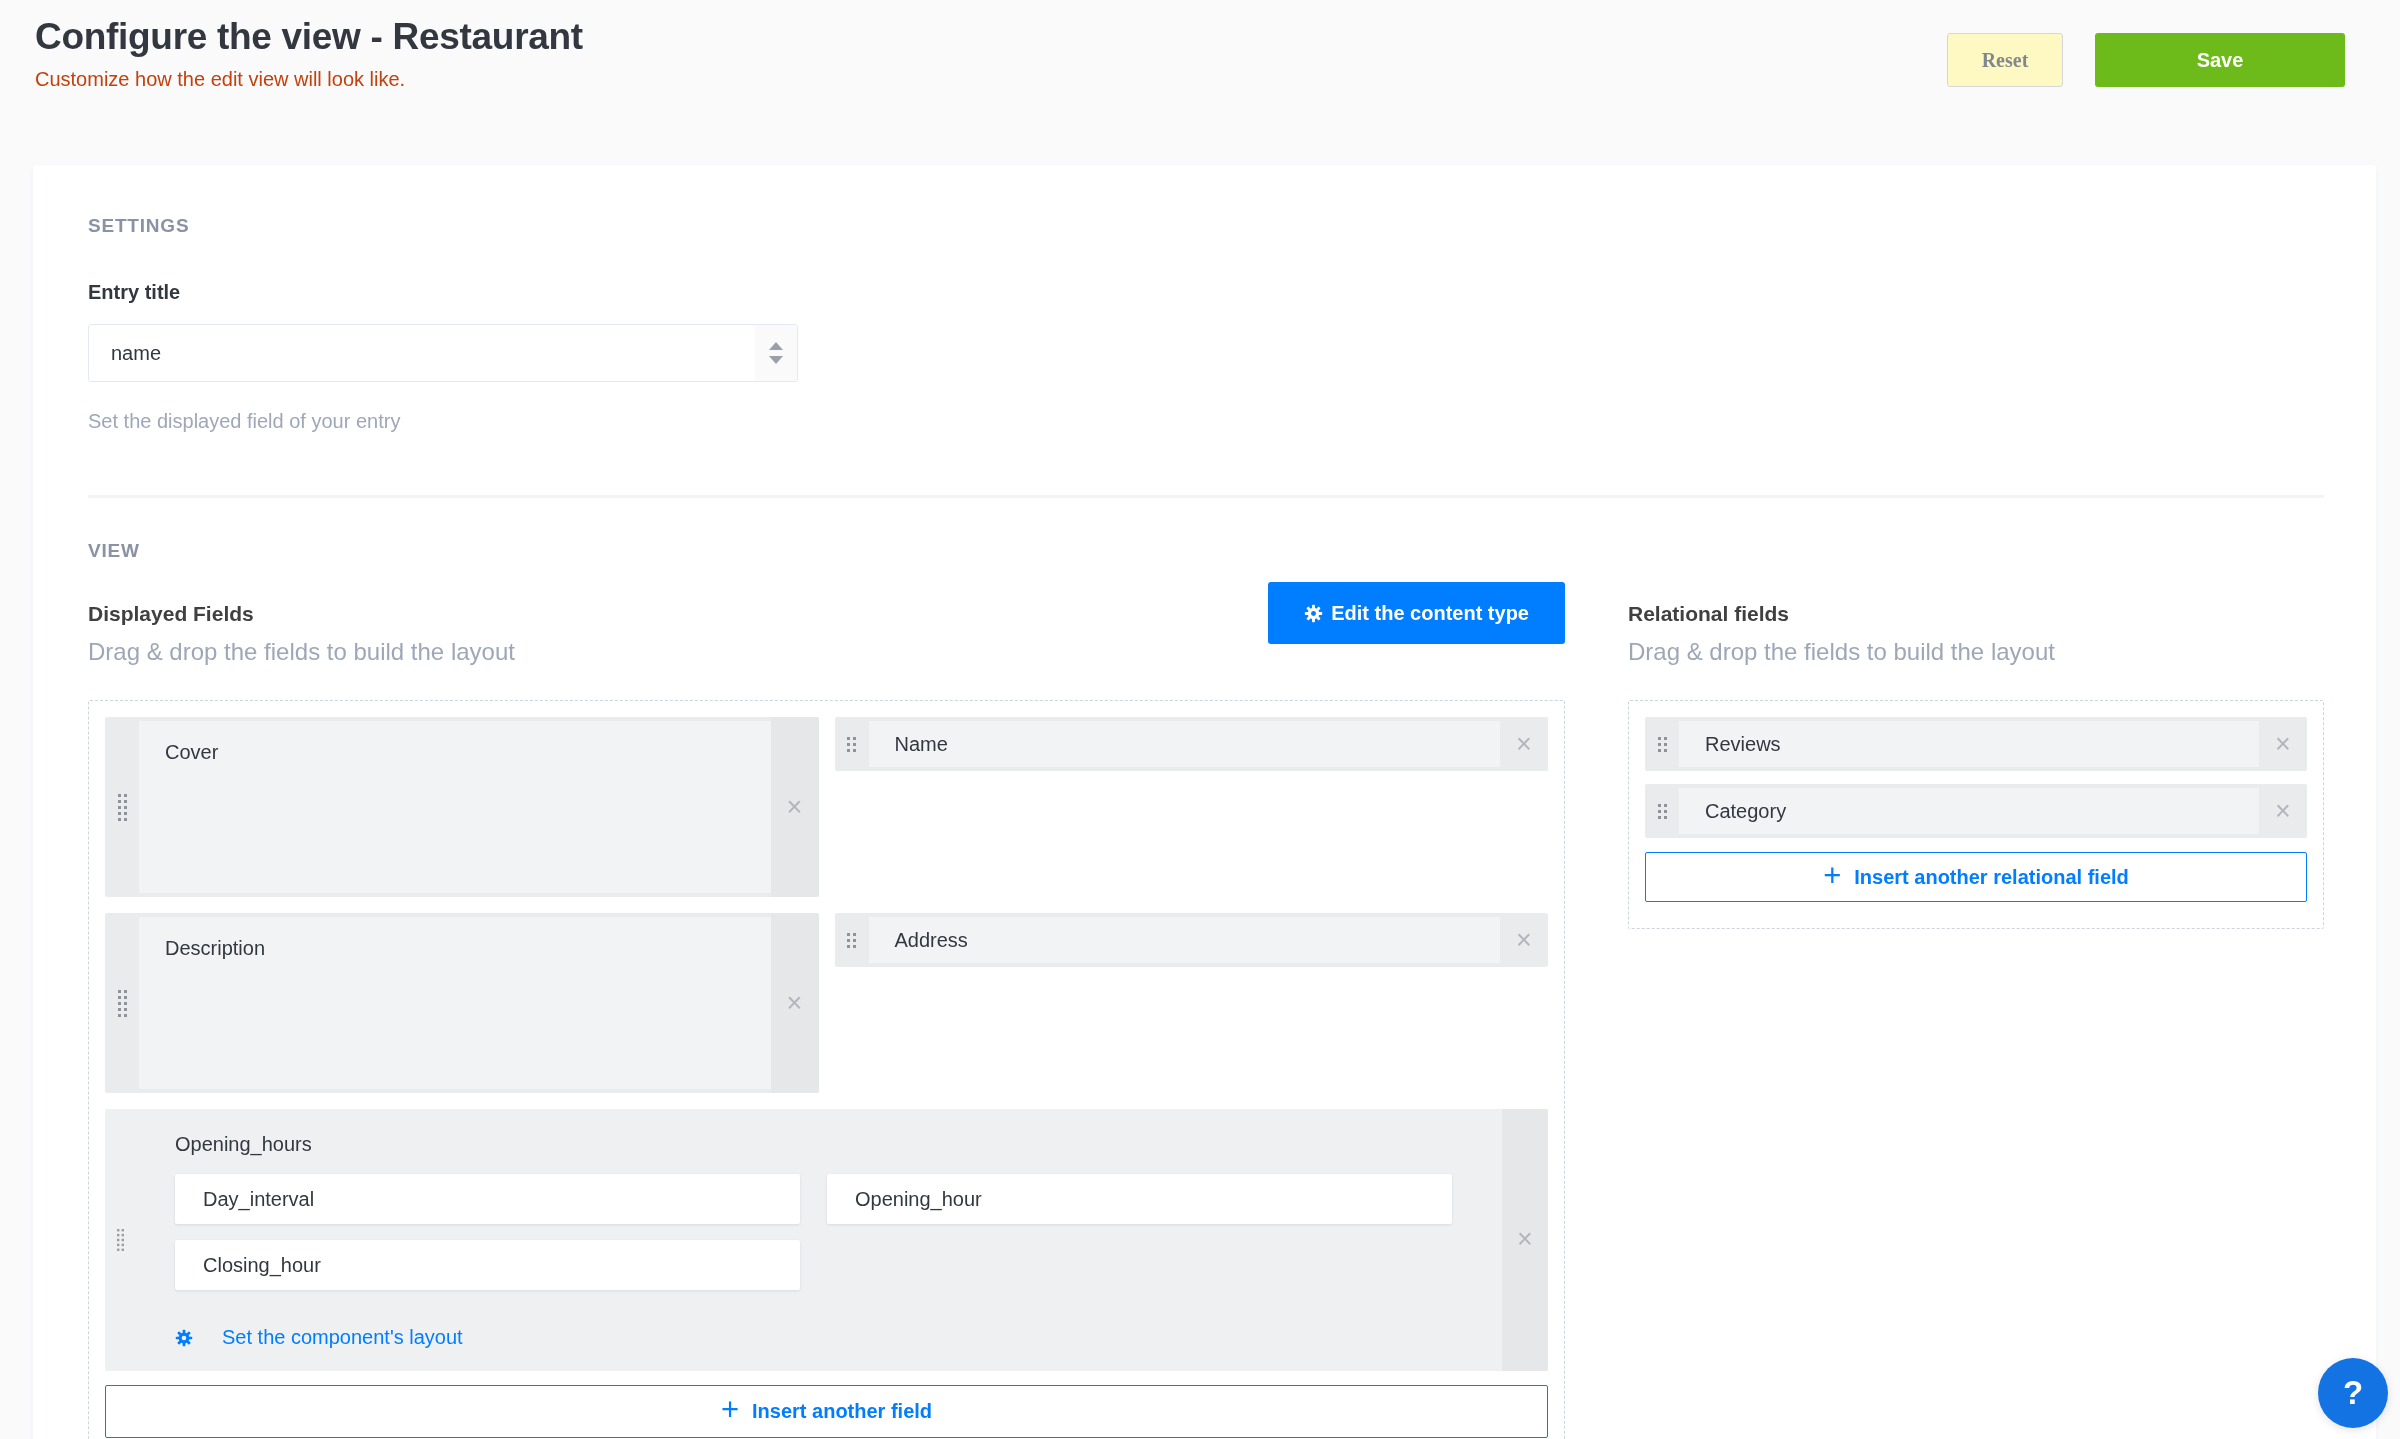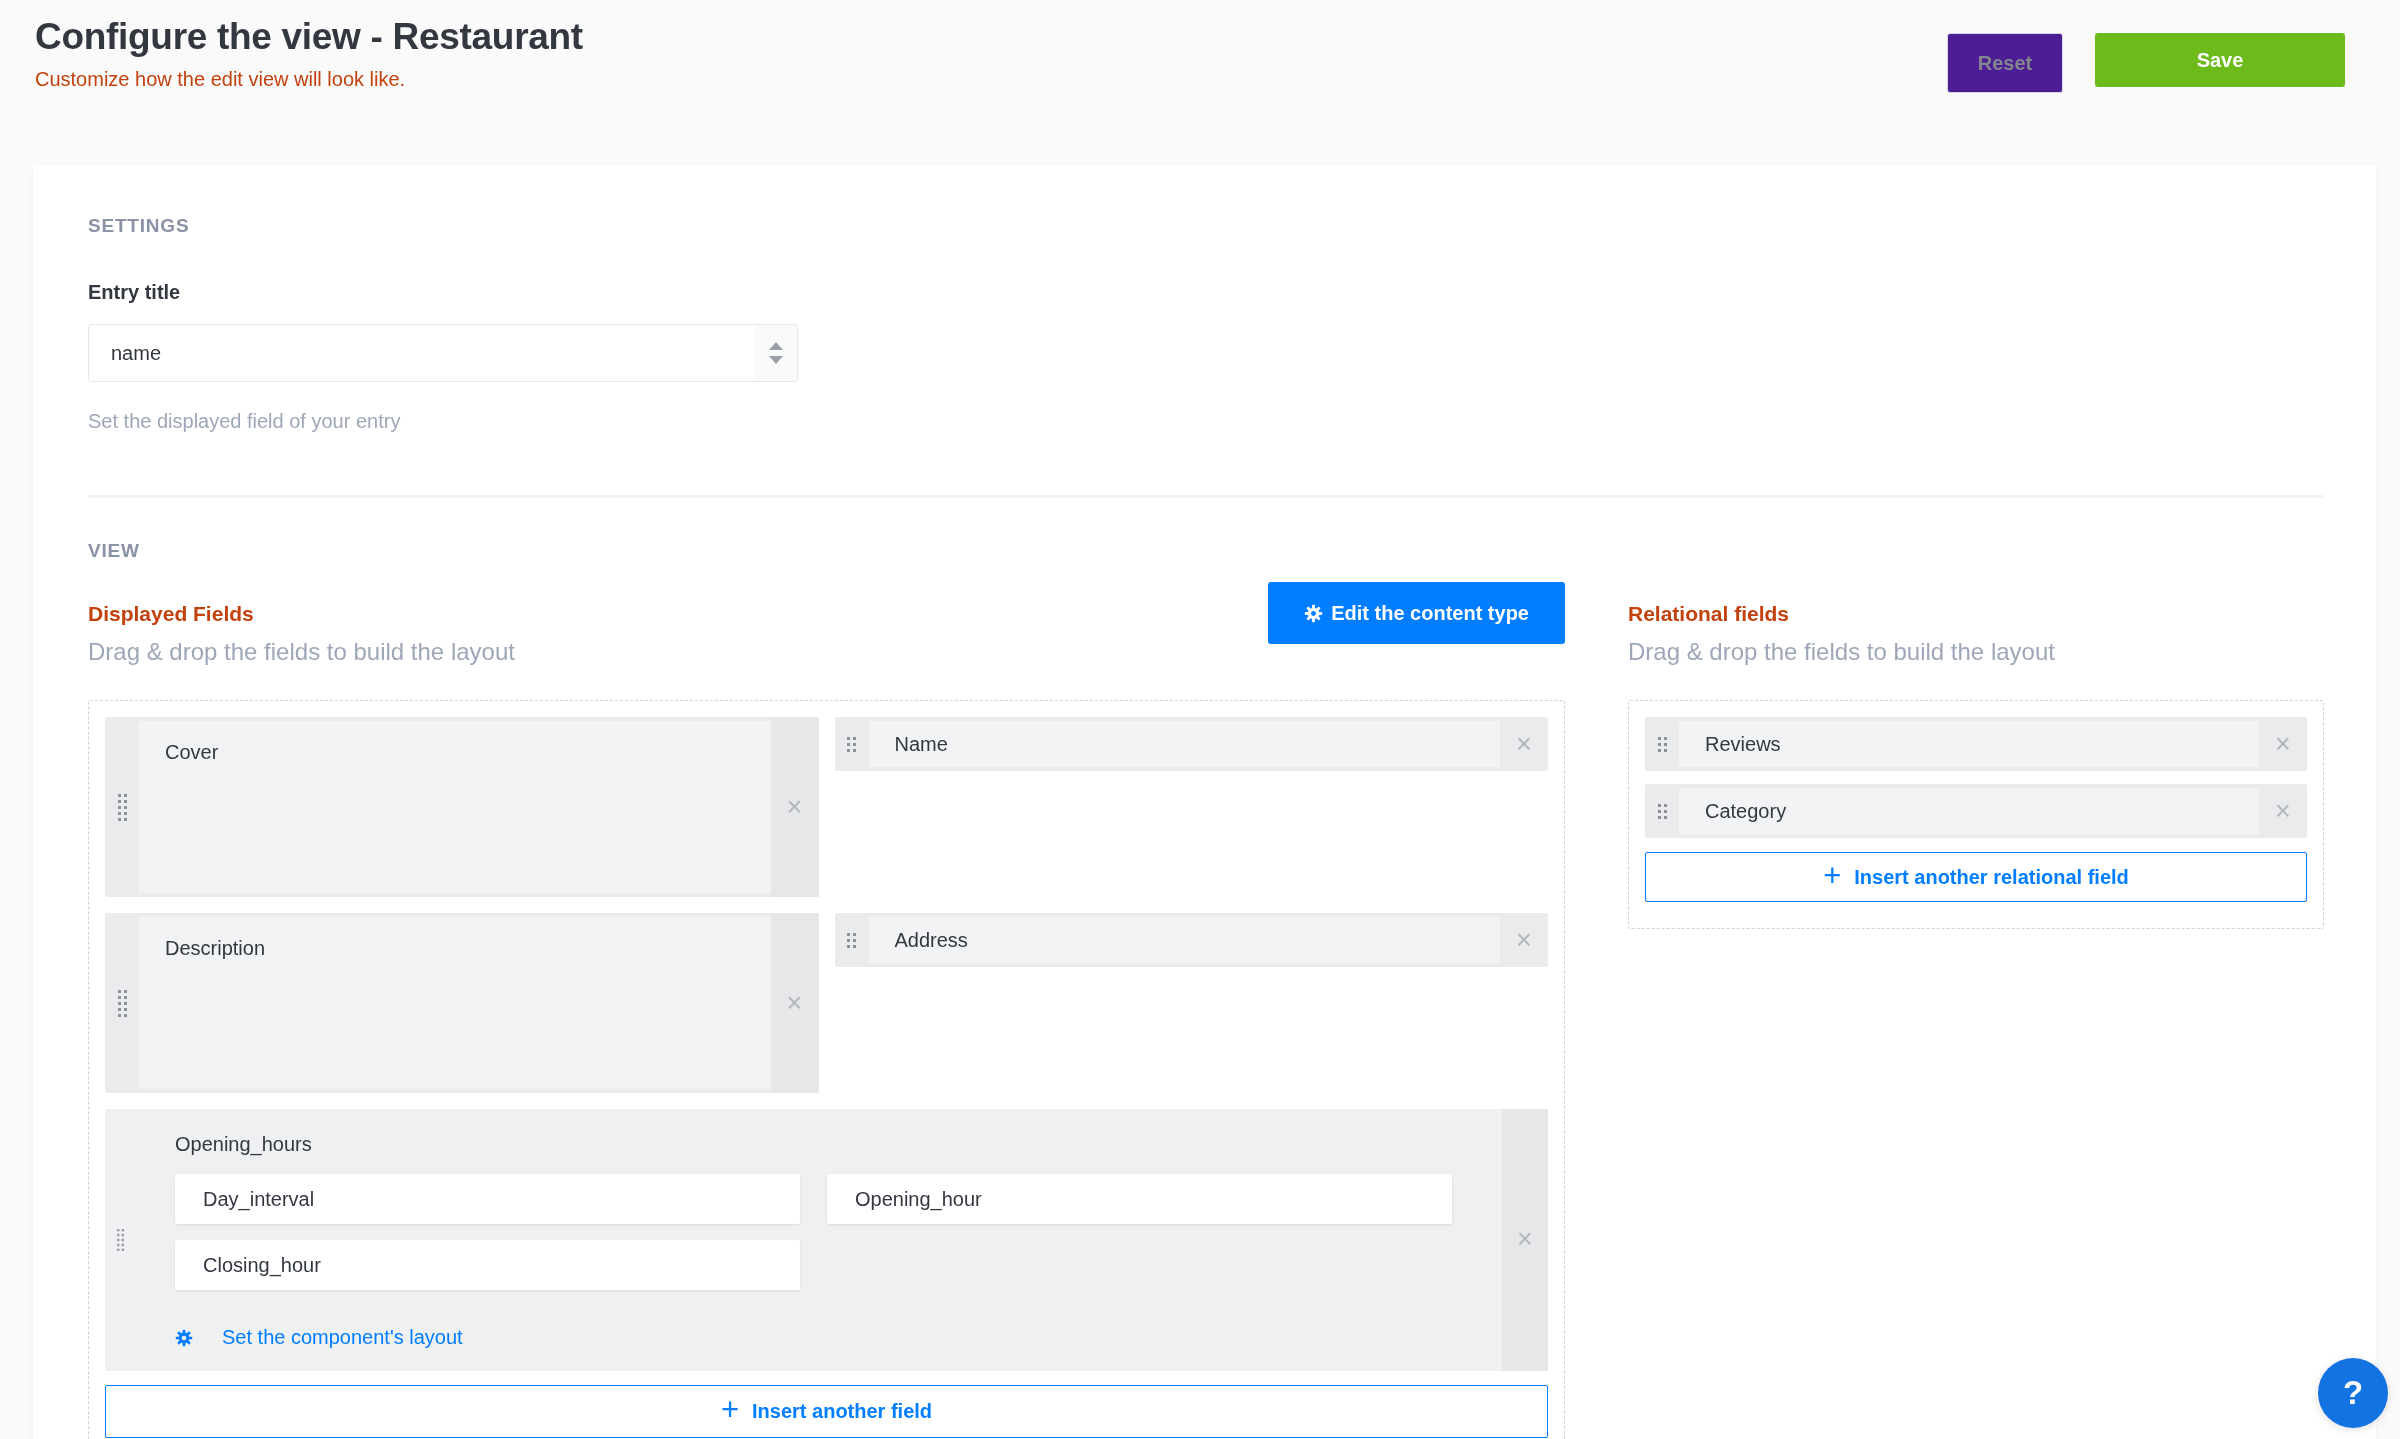--- a/index.html
+++ b/index.html
@@ -8,21 +8,21 @@
     background:#fafafb;
     font-family:"Liberation Sans",sans-serif;
     -webkit-font-smoothing:antialiased;
   }
   
   .page-header{position:absolute;top:16px;left:35px;right:55px;}
   .page-title{margin:0;font-size:37px;font-weight:700;color:#333740;letter-spacing:-0.3px;}
   .page-subtitle{margin:10px 0 0 0;font-size:20px;color:#c2410c;}
   .header-actions{position:absolute;top:33px;right:55px;display:flex;gap:32px;}
   .btn{border-radius:3px;font-size:20px;font-weight:600;cursor:pointer;font-family:inherit;}
-  .btn-reset{width:116px;height:60px;background:#4c1d95;border:1px solid #d3d6dc;color:#82868f;}
+  .btn-reset{width:116px;height:54px;background:#fef9c3;border:1px solid #d3d6dc;color:#82868f;font-family:Liberation Serif, serif;}
   .btn-save{width:250px;height:54px;background:#6dbb1a;border:none;color:#fff;}
   
   .main-card{
     position:absolute;top:165px;left:33px;width:2343px;height:1420px;
     background:#fff;border-radius:3px;box-shadow:0 2px 4px rgba(227,233,245,.55);
     padding:50px 52px 0 55px;box-sizing:border-box;
   }
   .section-label{font-size:19px;font-weight:700;color:#8a92a6;letter-spacing:.8px;}
   
   .entry-label{margin-top:44px;font-size:20px;font-weight:600;color:#333740;}
@@ -35,21 +35,21 @@
     border-bottom:8px solid #9aa0a9;}
   .tri-down{width:0;height:0;border-left:7px solid transparent;border-right:7px solid transparent;
     border-top:8px solid #9aa0a9;}
   .helper{margin-top:28px;font-size:20px;color:#9ea7b8;}
   .divider{margin-top:62px;height:3px;background:#f3f4f6;}
   .view-label{margin-top:42px;}
   
   .view-row{display:flex;gap:63px;margin-top:40px;}
   .col-displayed{width:1477px;position:relative;}
   .col-relational{width:696px;position:relative;}
-  .col-heading{margin:0;font-size:21px;font-weight:600;color:#c2410c;}
+  .col-heading{margin:0;font-size:21px;font-weight:600;color:#404040;}
   .col-helper{margin-top:12px;font-size:24px;color:#9ea7b8;}
   .btn-edit-ct{position:absolute;top:-20px;right:0;height:62px;padding:0 36px;background:#007eff;
     border:none;border-radius:3px;color:#fff;font-size:20px;font-weight:600;display:flex;
     align-items:center;gap:8px;cursor:pointer;font-family:inherit;}
   
   .drop-zone{margin-top:34px;border:1px dashed #ccd4de;border-radius:2px;padding:16px;}
   .rel-zone{padding:16px 16px 26px 16px;}
   .field-row{display:flex;gap:16px;align-items:flex-start;}
   .field-row + .field-row{margin-top:16px;}
   .row-component{margin-top:14px;}

